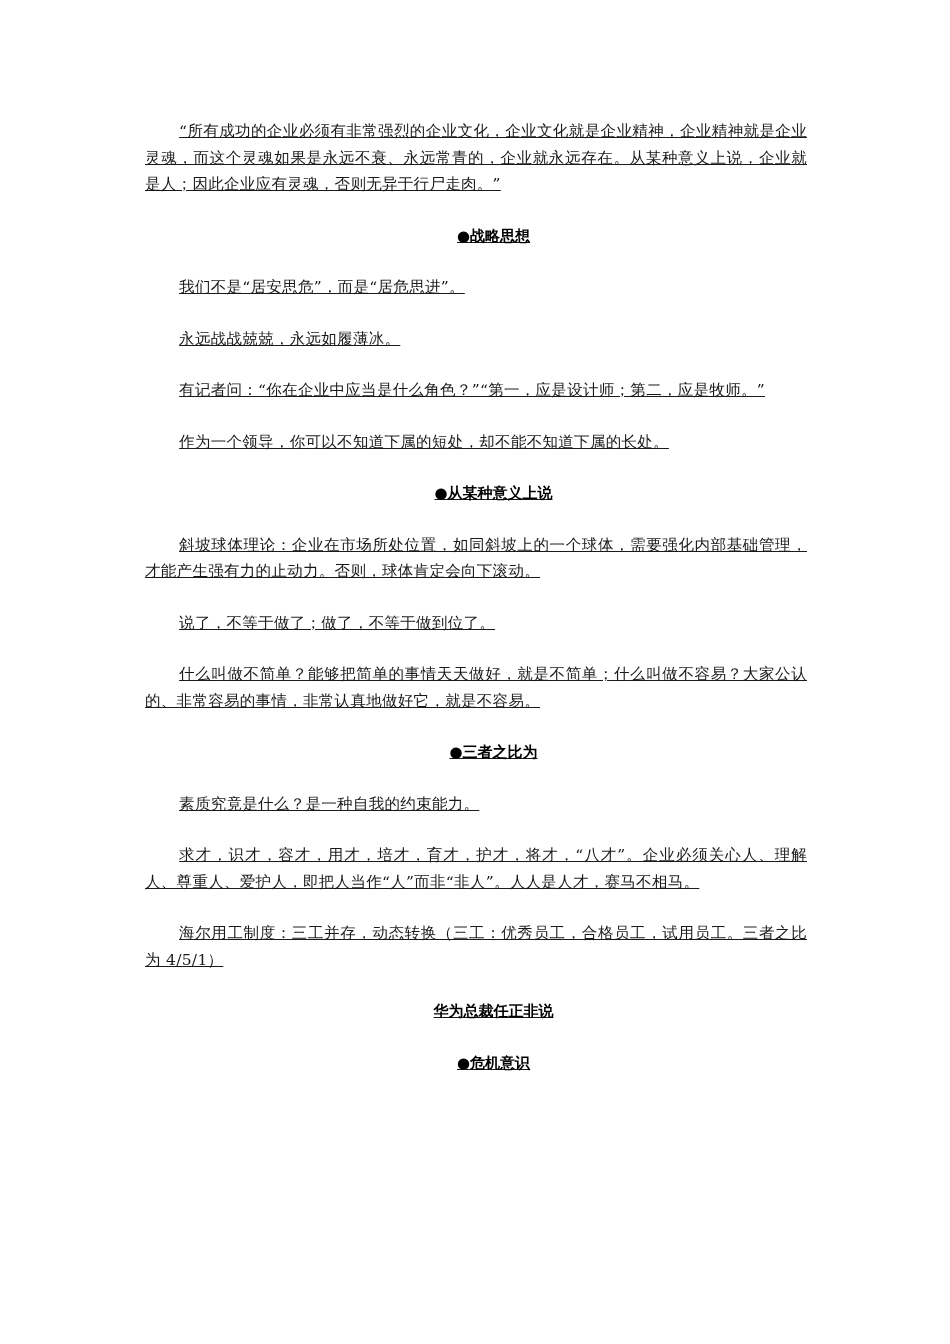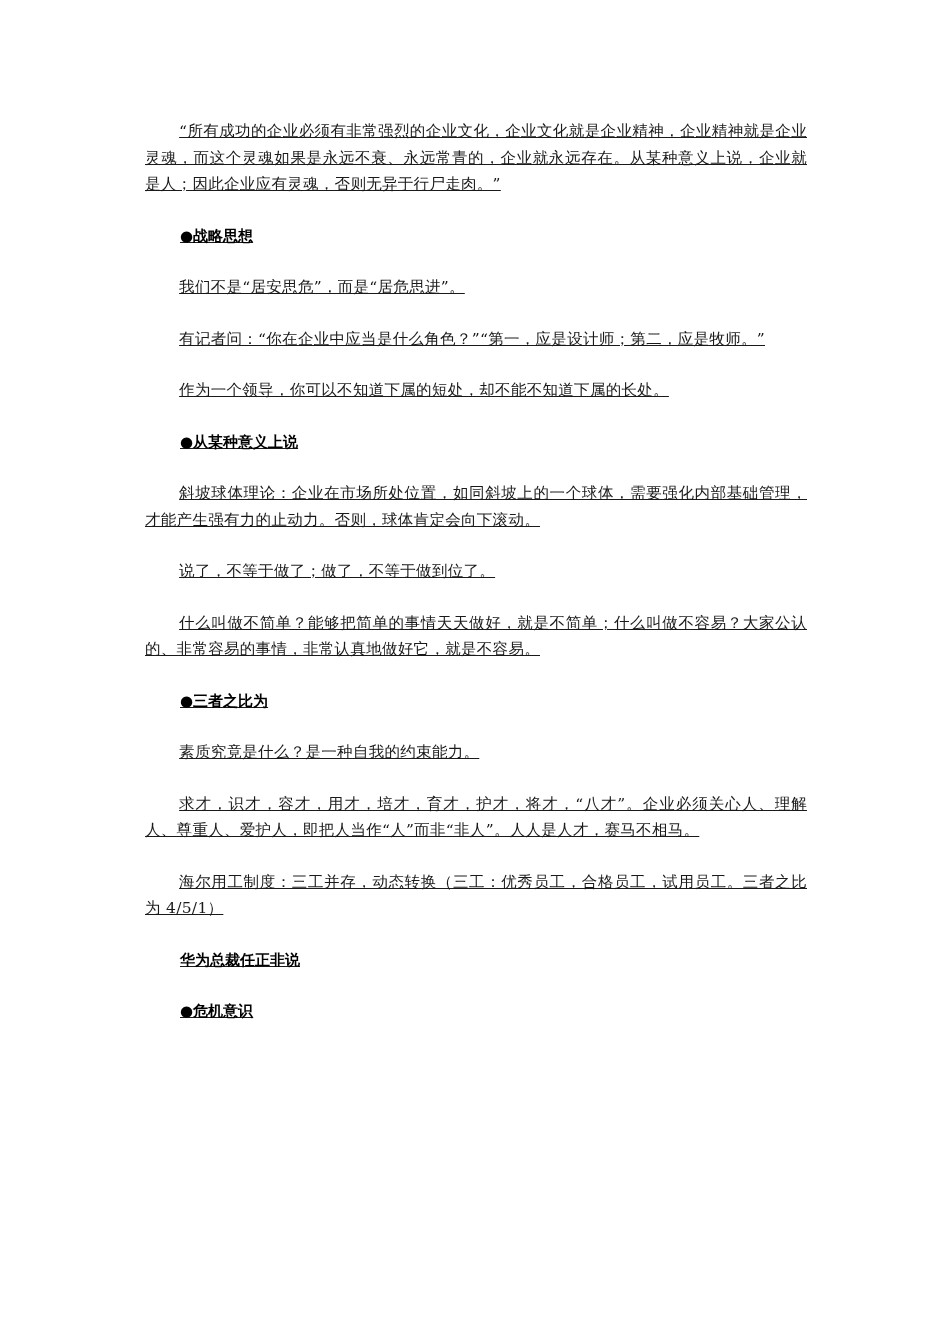--- a/index.html
+++ b/index.html
@@ -21,29 +21,31 @@
       text-align: justify;
       letter-spacing: 0.3px;
     }
     .h {
       margin: 0 0 25px 0;
       padding-left: 35px;
       font-family: "DejaVu Sans", "Liberation Sans", sans-serif;
       font-weight: bold;
       font-size: 15px;
       color: #000;
+      text-align: center;
     }
   </style>
 </head>
 <body>
 
 <div class="page">
   <p class="p">“所有成功的企业必须有非常强烈的企业文化，企业文化就是企业精神，企业精神就是企业灵魂，而这个灵魂如果是永远不衰、永远常青的，企业就永远存在。从某种意义上说，企业就是人；因此企业应有灵魂，否则无异于行尸走肉。”</p>
   <p class="h">●战略思想</p>
   <p class="p">我们不是“居安思危”，而是“居危思进”。</p>
+  <p class="p">永远战战兢兢，永远如履薄冰。</p>
   <p class="p">有记者问：“你在企业中应当是什么角色？”“第一，应是设计师；第二，应是牧师。”</p>
   <p class="p">作为一个领导，你可以不知道下属的短处，却不能不知道下属的长处。</p>
   <p class="h">●从某种意义上说</p>
   <p class="p">斜坡球体理论：企业在市场所处位置，如同斜坡上的一个球体，需要强化内部基础管理，才能产生强有力的止动力。否则，球体肯定会向下滚动。</p>
   <p class="p">说了，不等于做了；做了，不等于做到位了。</p>
   <p class="p">什么叫做不简单？能够把简单的事情天天做好，就是不简单；什么叫做不容易？大家公认的、非常容易的事情，非常认真地做好它，就是不容易。</p>
   <p class="h">●三者之比为</p>
   <p class="p">素质究竟是什么？是一种自我的约束能力。</p>
   <p class="p">求才，识才，容才，用才，培才，育才，护才，将才，“八才”。企业必须关心人、理解人、尊重人、爱护人，即把人当作“人”而非“非人”。人人是人才，赛马不相马。</p>
   <p class="p">海尔用工制度：三工并存，动态转换（三工：优秀员工，合格员工，试用员工。三者之比为 4/5/1）</p>

